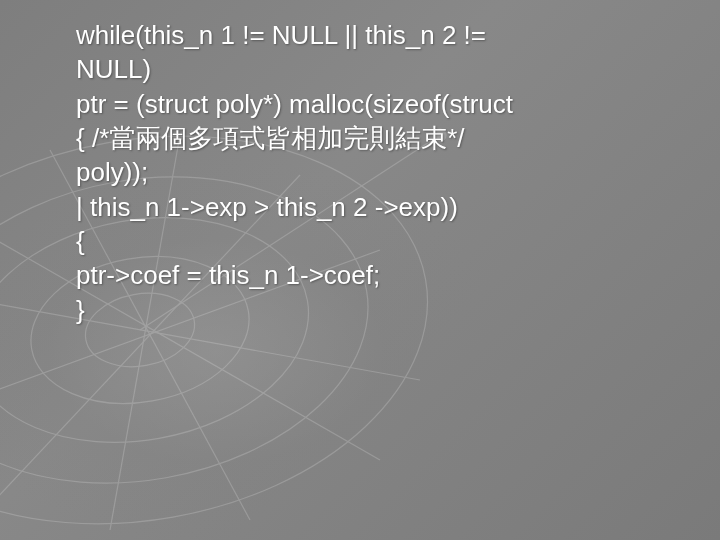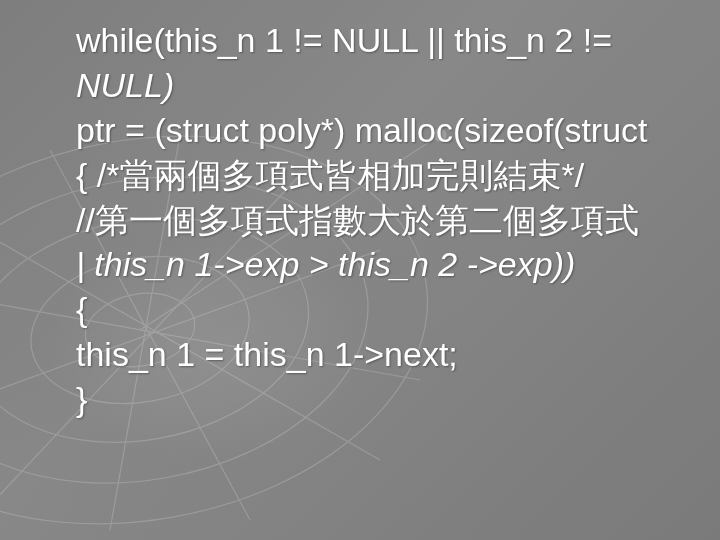--- a/index.html
+++ b/index.html
@@ -29,31 +29,30 @@
     height: 480px;
     opacity: 0.18;
     pointer-events: none;
   }
   .content {
     position: absolute;
     left: 76px;
     top: 18px;
     right: 40px;
     color: #ffffff;
-    font-size: 34px;
+    font-size: 26px;
     line-height: 1.32;
     text-shadow: 1px 1px 2px rgba(0,0,0,0.35);
   }
   .content p {
     margin: 0;
     padding: 0;
   }
   .cont {
     padding-left: 28px;
-    font-style: italic;
   }
 </style>
 </head>
 <body>
 
 <div class="bg"></div>
 
 <svg class="dish-lines" viewBox="0 0 640 480">
   <g stroke="#ffffff" stroke-width="1.2" fill="none">
     <ellipse cx="260" cy="250" rx="290" ry="190" transform="rotate(-10 260 250)"></ellipse>
@@ -70,18 +69,18 @@
     <line x1="260" y1="250" x2="560" y2="55"></line>
     <circle cx="560" cy="55" r="6" fill="#ffffff"></circle>
   </g>
 </svg>
 
 <div class="content">
   <p>while(this_n 1 != NULL || this_n 2 !=</p>
   <p class="cont">NULL)</p>
   <p>ptr = (struct poly*)  malloc(sizeof(struct</p>
   <p>{ /*當兩個多項式皆相加完則結束*/</p>
-  <p>//第一個多項式指數大於第二個多項式</p>
+  <p class="cont">poly));</p>
   <p class="cont">| this_n 1-&gt;exp &gt; this_n 2 -&gt;exp))</p>
   <p>{</p>
-  <p>this_n 1 = this_n 1-&gt;next;</p>
+  <p>ptr-&gt;coef = this_n 1-&gt;coef;</p>
   <p>}</p>
 </div>
 
 </body></html>

